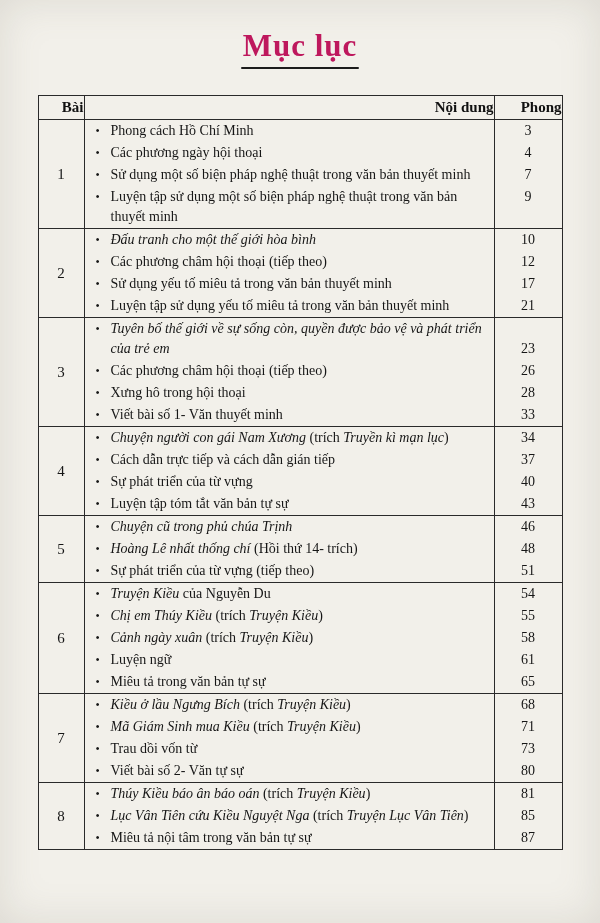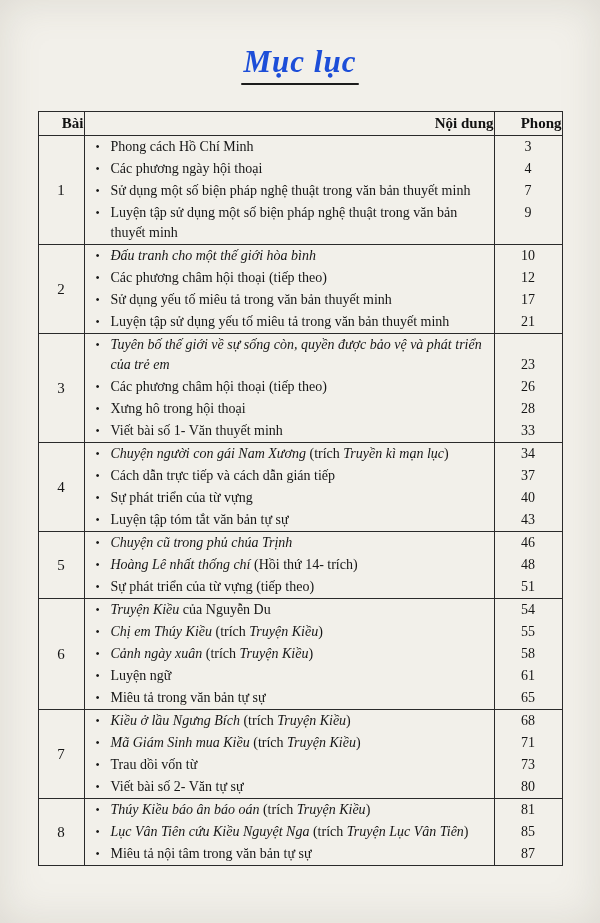--- a/index.html
+++ b/index.html
@@ -11,28 +11,27 @@
     position: relative;
     overflow: hidden;
   }
   .scan-page {
     width: 600px; height: 923px;
     position: relative;
     box-shadow: inset 0 0 40px rgba(120,115,100,0.18);
   }
   .doc-title {
     margin: 0;
-    padding-top: 44px;
+    padding-top: 28px;
     text-align: center;
     font-family: "Liberation Serif", serif;
-    font-style: italic;
     font-weight: bold;
     font-size: 31px;
     letter-spacing: 1px;
-    color: #1d4ed8;
+    color: #be185d;
   }
   .title-underline {
     width: 118px; height: 2px;
     background: #1c1c1c;
     margin: 3px auto 0;
     border-radius: 2px;
   }
   table.toc-table {
     border-collapse: collapse;
     table-layout: fixed;

